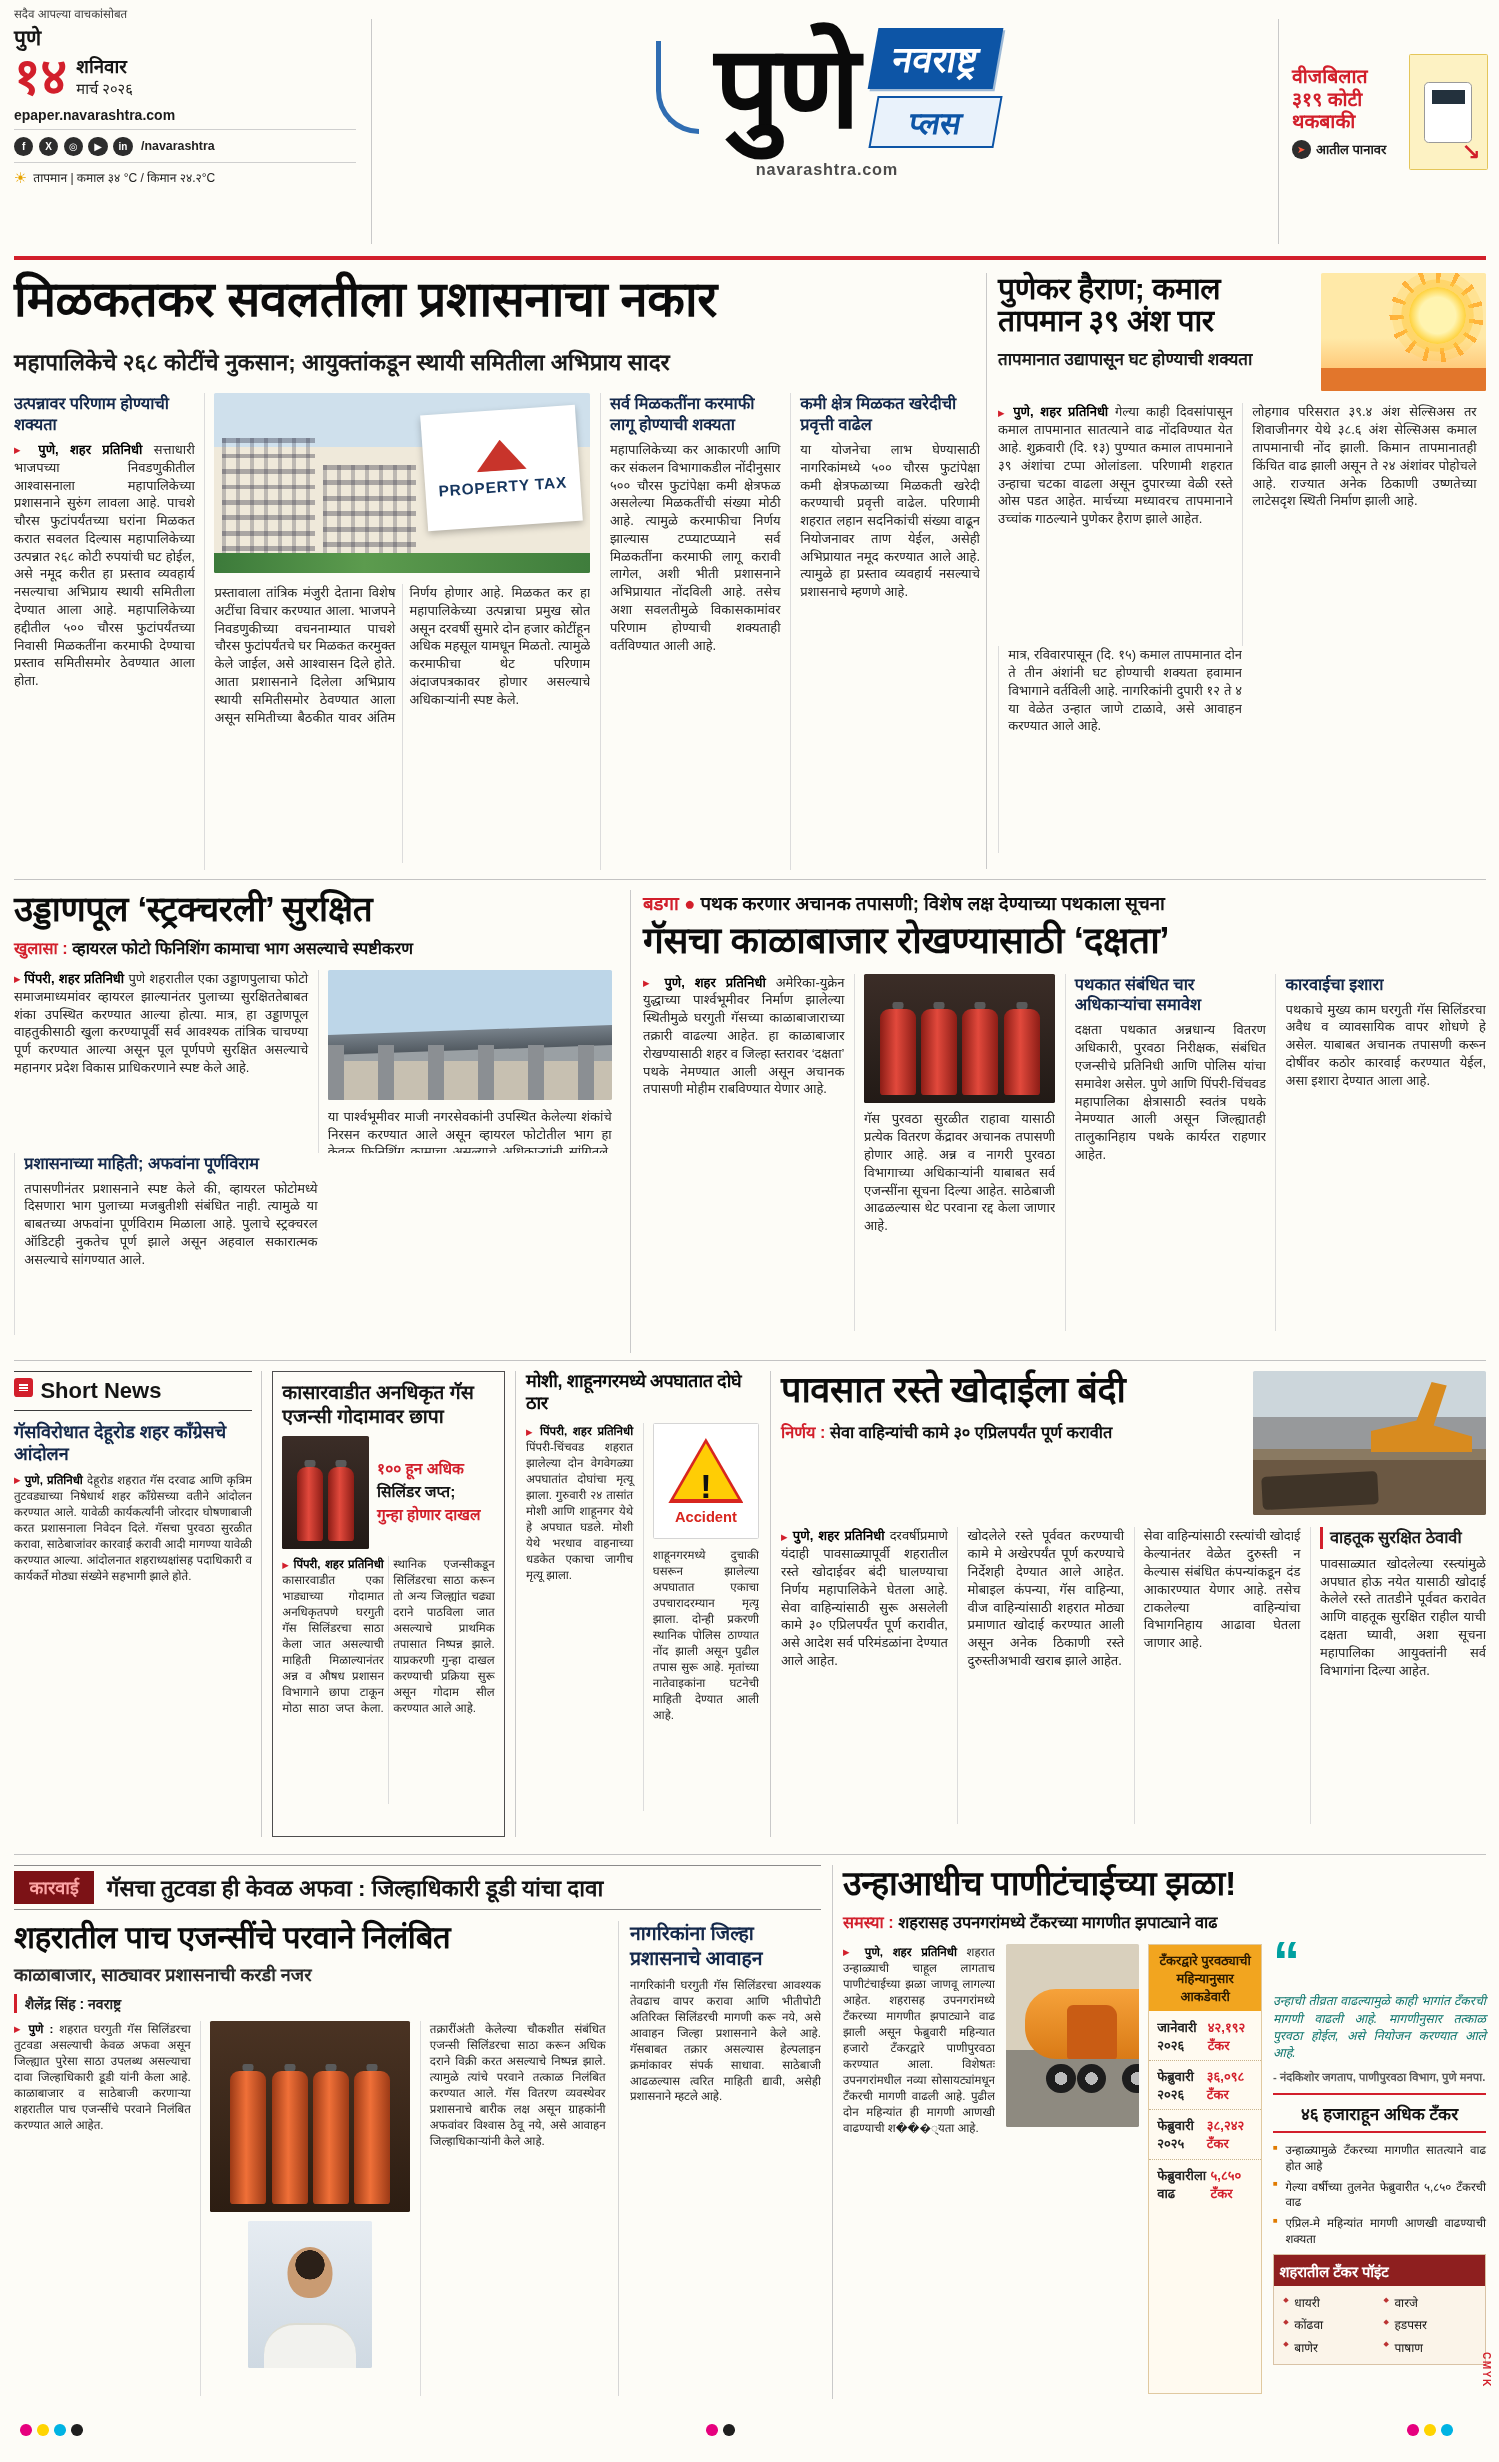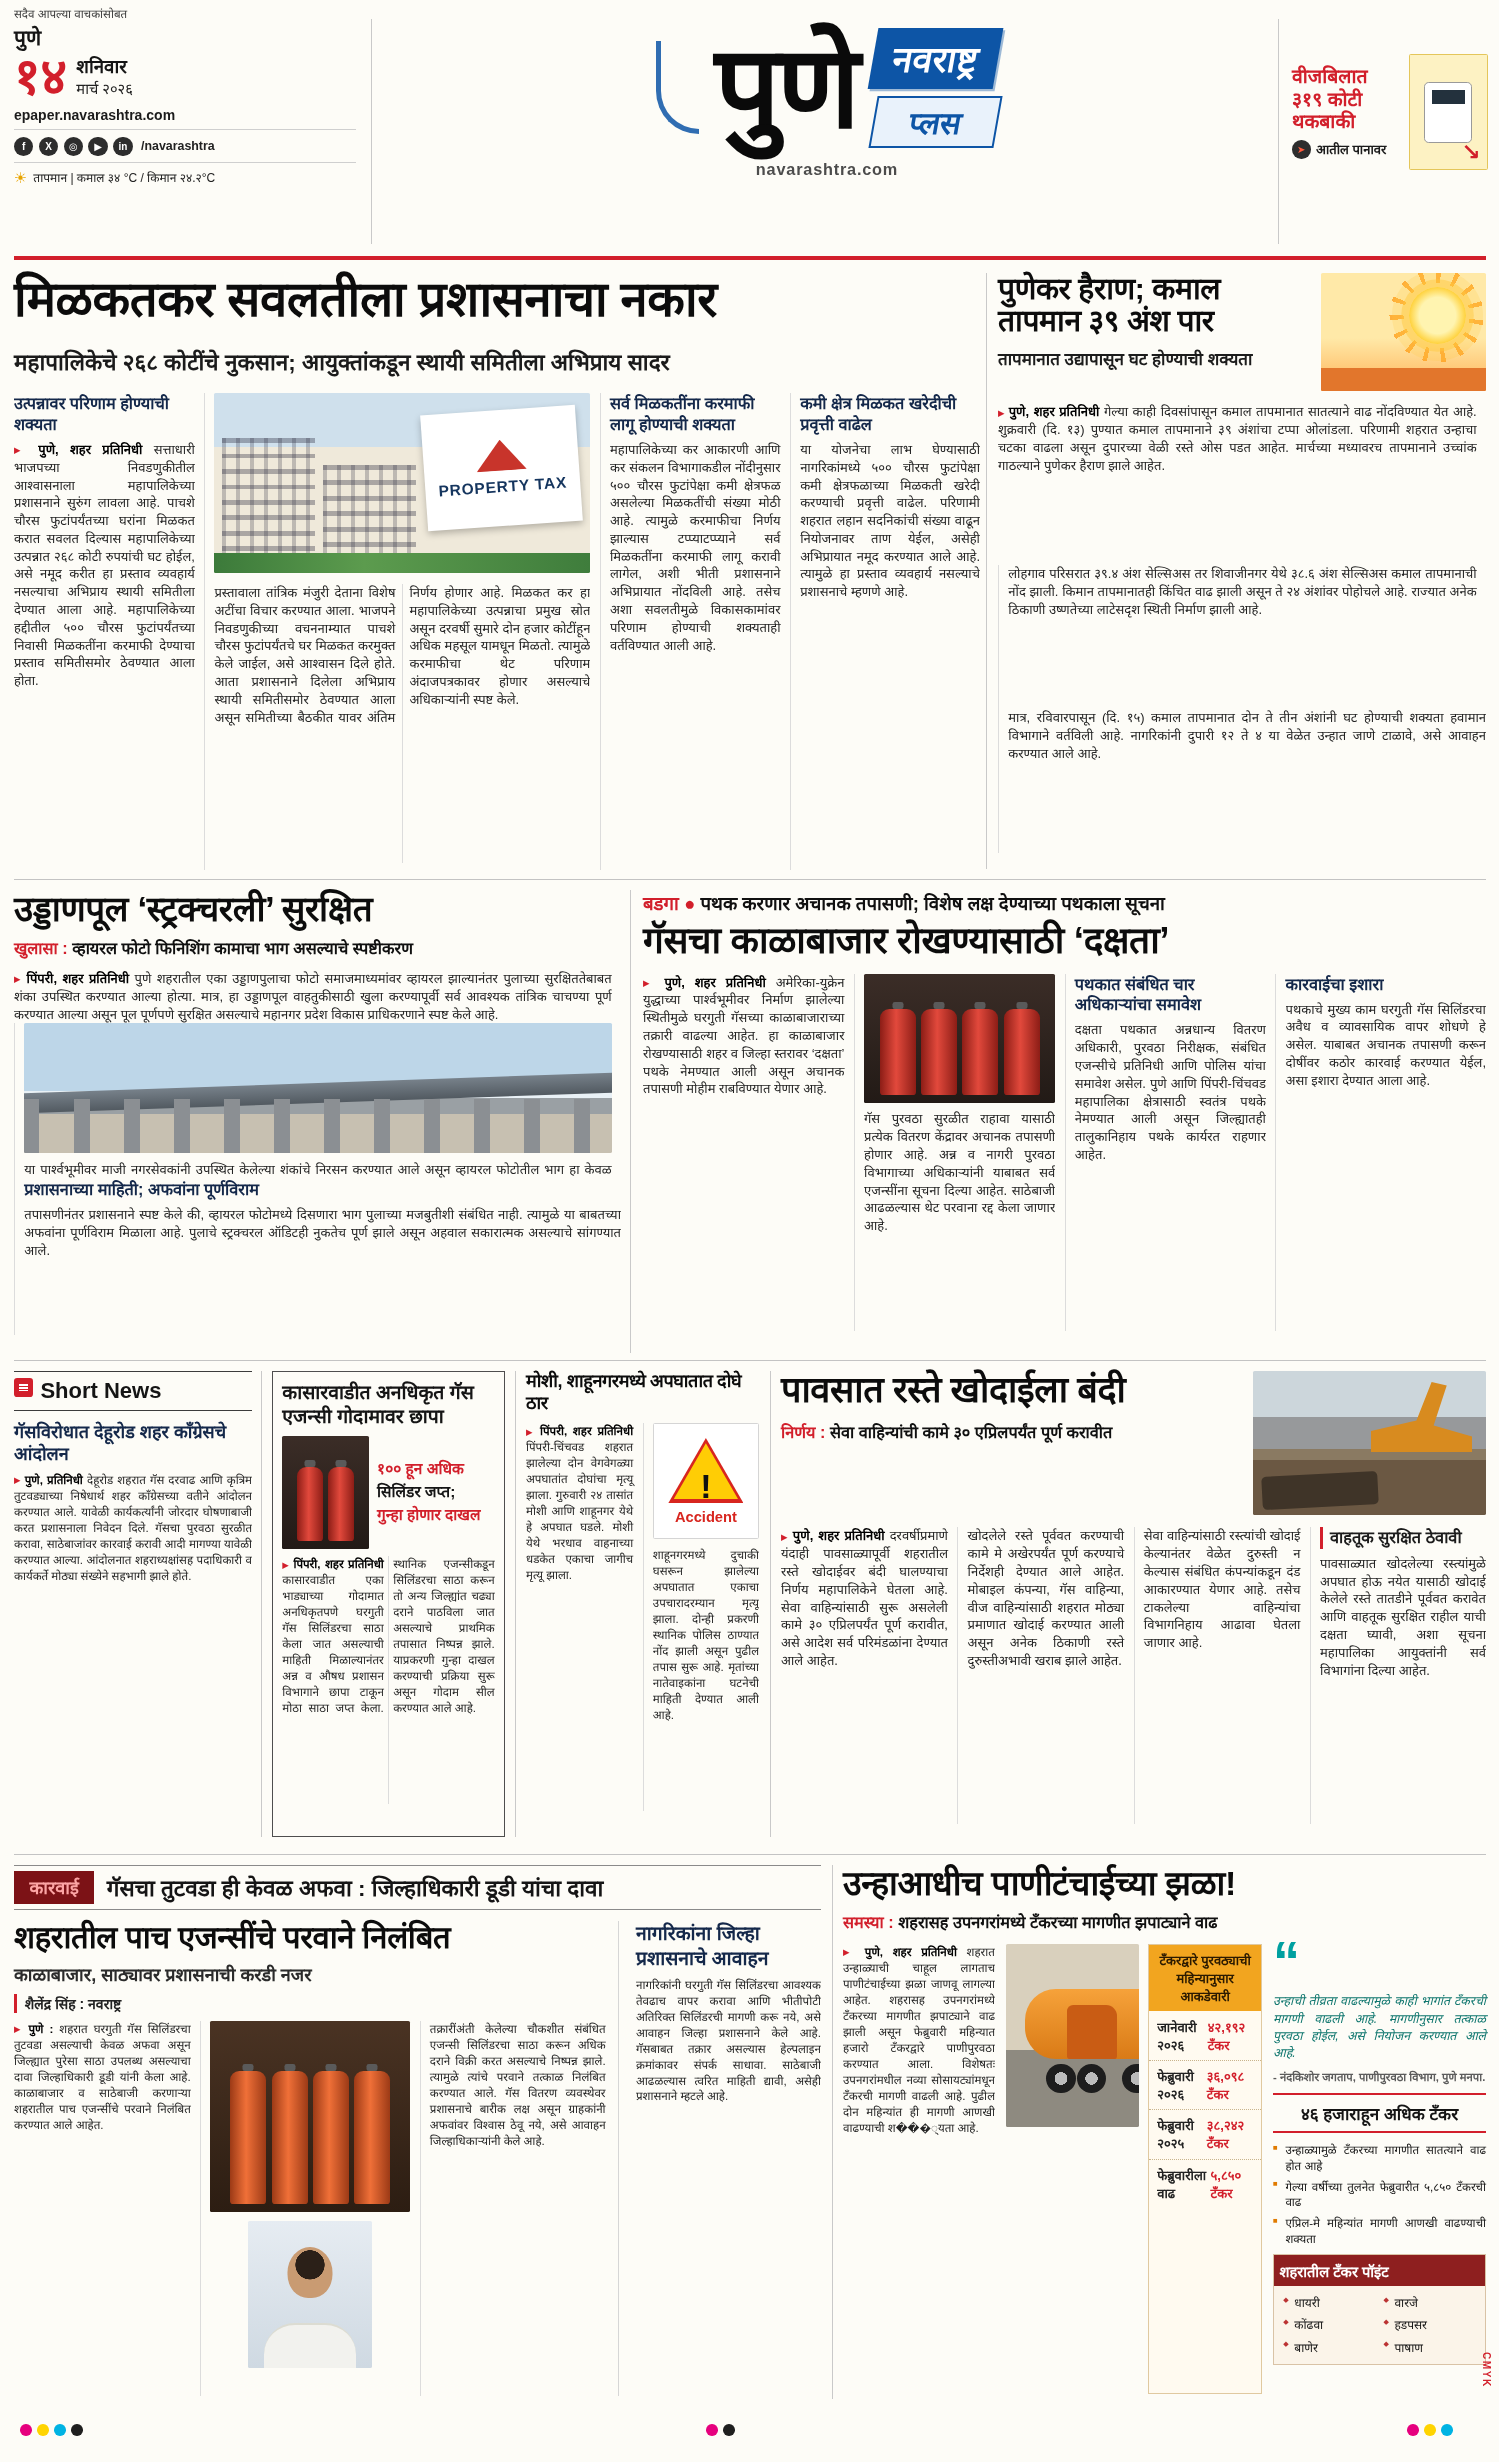--- a/index.html
+++ b/index.html
@@ -16,21 +16,21 @@
   .lead-in{font-weight:bold;color:#000}
   .lead-in::before{content:"▶ ";color:#d21f2b;font-size:8.5px;vertical-align:0.8px}
   .hl{font-weight:800;color:#0c0c0c;letter-spacing:-0.4px;line-height:1.08}
   .sh{font-weight:bold;font-size:16.3px;line-height:1.28;color:#14284a;margin-bottom:6.2px}
   .kick{font-weight:bold;color:#101010}
   .kred{color:#d21f2b;font-weight:bold}
   .ncols{display:grid}
   .ncols>*{padding:0 9.3px;border-left:0.8px solid #dcdcdc;overflow:hidden}
   .ncols>*:first-child{border-left:0;padding-left:0}
   .ncols>*:last-child{padding-right:0}
-  .n3{grid-template-columns:repeat(1,1fr)}
+  .n3{grid-template-columns:repeat(2,1fr)}
   .n4{grid-template-columns:repeat(4,1fr)}
   .cols2{column-count:2;column-gap:14px;column-rule:0.8px solid #dcdcdc}
 
   
   .tagline{font-size:11.6px;color:#3a3a3a}
   .mast-left{width:342px}
   .mast-city{font-size:21px;font-weight:800}
   .mast-daterow{display:flex;align-items:center;gap:9.3px;margin-top:1.6px}
   .mast-day{font-size:51px;font-weight:800;color:#d21f2b;line-height:.95}
   .mast-wk{font-size:18.6px;font-weight:800;line-height:1.15}
@@ -439,21 +439,21 @@
               <div class="cyl or"></div>
             </div>
             <div class="ph ph-portrait" style="width:124px;height:147px;margin:9.3px auto 0">
               <div class="po-head"></div>
               <div class="po-body"></div>
             </div>
           </div>
           <div class="bt-s"><span>तक्रारींअंती केलेल्या चौकशीत संबंधित एजन्सी सिलिंडरचा साठा करून अधिक दराने विक्री करत असल्याचे निष्पन्न झाले. त्यामुळे त्यांचे परवाने तत्काळ निलंबित करण्यात आले. गॅस वितरण व्यवस्थेवर प्रशासनाचे बारीक लक्ष असून ग्राहकांनी अफवांवर विश्वास ठेवू नये, असे आवाहन जिल्हाधिकाऱ्यांनी केले आहे.</span></div>
         </div>
       </div>
-      <div style="width:203px;border-left:0.8px solid #d6d6d6;padding-left:17px">
+      <div style="width:203px;border-left:0.8px solid #d6d6d6;padding-left:11px">
         <div class="sh" style="font-size:19.4px">नागरिकांना जिल्हा प्रशासनाचे आवाहन</div>
         <div class="bt-s" style="height:404px"><span>नागरिकांनी घरगुती गॅस सिलिंडरचा आवश्यक तेवढाच वापर करावा आणि भीतीपोटी अतिरिक्त सिलिंडरची मागणी करू नये, असे आवाहन जिल्हा प्रशासनाने केले आहे. गॅसबाबत तक्रार असल्यास हेल्पलाइन क्रमांकावर संपर्क साधावा. साठेबाजी आढळल्यास त्वरित माहिती द्यावी, असेही प्रशासनाने म्हटले आहे.</span></div>
       </div>
     </div>
   </div>
 
   <div class="vline" style="left:832px;top:1865px;height:534px"></div>
 
   <div class="abs" style="left:843px;top:1865px;width:643px">
     <div class="hl" style="font-size:34px">उन्हाआधीच पाणीटंचाईच्या झळा!</div>

